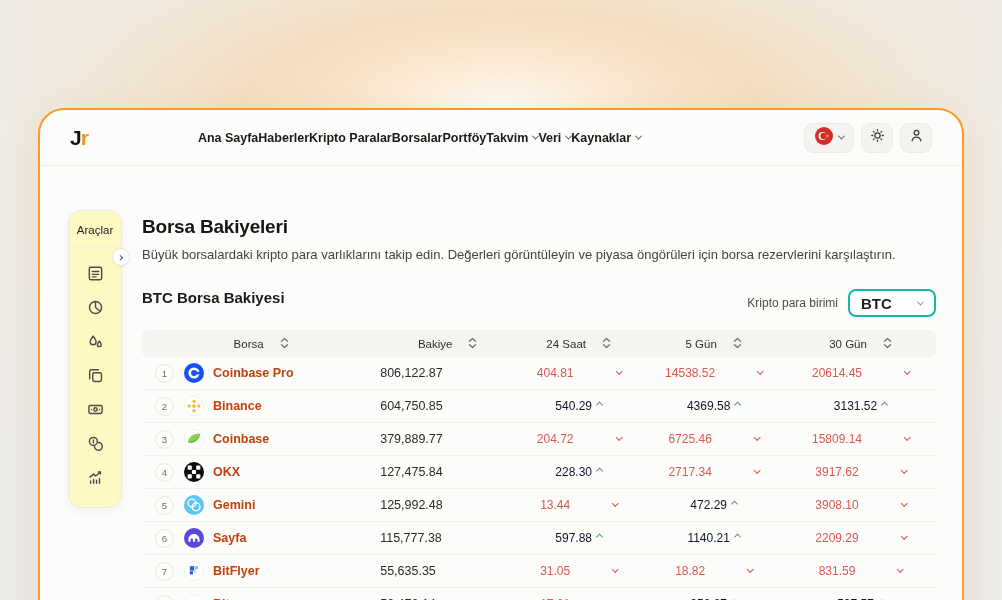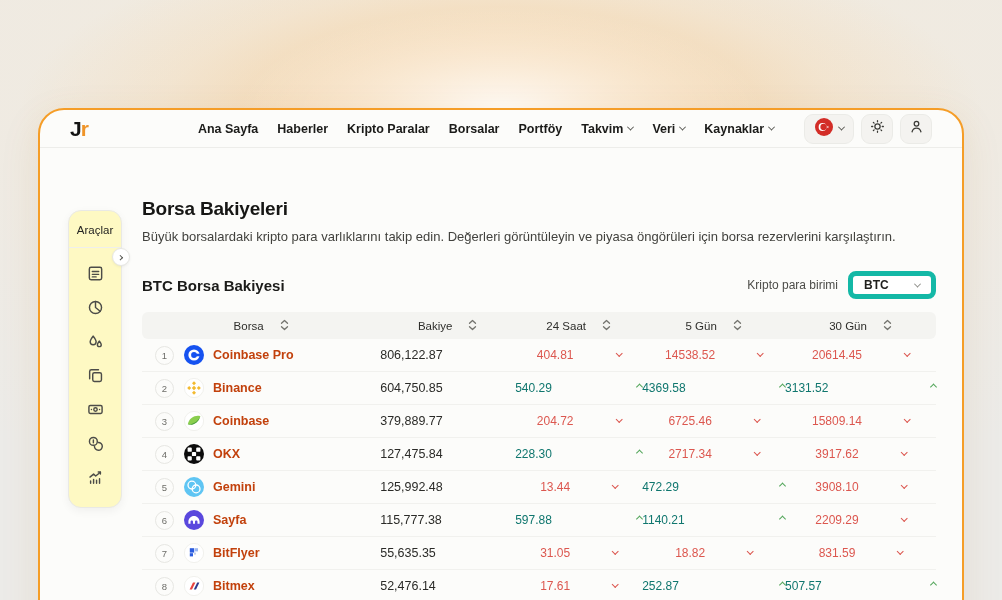--- a/index.html
+++ b/index.html
@@ -18,25 +18,25 @@
       #ecebe8;
   }
   
   .card{
     position:absolute; left:38px; top:108px; width:926px; height:560px;
     background:#fcfcfa; border:2.5px solid #f59d27; border-radius:26px;
     box-shadow:0 12px 40px rgba(170,110,30,.10);
     overflow:hidden;
   }
   
-  .hdr{ display:flex; align-items:center; height:38px; padding:0 30px; border-bottom:1px solid #ededea; }
+  .hdr{ display:flex; align-items:center; height:56px; padding:0 30px; border-bottom:1px solid #ededea; }
   .logo{ font-size:21px; font-weight:800; letter-spacing:-1px; cursor:pointer; }
   .logo .l1{ color:#141413; }
   .logo .l2{ color:#ef9428; }
-  .nav{ display:flex; gap:19px; margin-left:110px; align-items:flex-start; }
+  .nav{ display:flex; margin-left:110px; align-items:flex-start; }
   .nav-item{ display:flex; align-items:center; gap:5px; font-size:12.5px; font-weight:600; color:#1b1b19; cursor:pointer; white-space:nowrap; }
   .chev{ display:inline-block; width:5px; height:5px; border-right:1.4px solid #55554f; border-bottom:1.4px solid #55554f; transform:rotate(45deg) translate(-1px,-1px); }
   .controls{ margin-left:auto; display:flex; gap:7px; align-items:center; }
   .ctl{ height:30px; background:#f4f3f0; border:1px solid #ebebe7; border-radius:9px; display:flex; align-items:center; justify-content:center; cursor:pointer; }
   .ctl.lang{ width:50px; gap:6px; }
   .ctl.sq{ width:32px; }
   
   .side{
     position:absolute; left:28px; top:100px; width:54px; height:298px;
     background:#fef9c3; border:1px solid #e9e9e5; border-radius:13px;
@@ -50,28 +50,28 @@
     box-shadow:0 1px 3px rgba(0,0,0,.06);
   }
   .side-toggle .chev{ transform:rotate(-45deg) translate(-1px,0); width:4px; height:4px; }
   .side-icons{ display:flex; flex-direction:column; align-items:center; gap:17px; padding:17px 0; }
   .sicon{ width:17px; height:17px; cursor:pointer; }
   .sicon svg{ width:17px; height:17px; stroke:#4c4c48; stroke-width:1.35; fill:none; stroke-linecap:round; stroke-linejoin:round; }
   
   .main{ padding:50px 26px 0 102px; }
   .pg-title{ font-size:19px; font-weight:700; color:#161614; letter-spacing:-.2px; }
   .pg-sub{ margin-top:9px; font-size:13px; color:#42423e; }
-  .sect{ margin-top:27px; display:flex; align-items:center; justify-content:space-between; }
+  .sect{ margin-top:27px; display:flex; justify-content:space-between; }
   .sect-title{ font-size:15px; font-weight:700; color:#1b1b19; }
   .cur{ display:flex; align-items:center; gap:10px; }
   .cur-label{ font-size:12px; color:#4c4c48; }
   .select{
-    width:88px; height:28px; background:#fff; border:5px solid #14b8a6; border-radius:8px;
+    width:88px; height:28px; background:#fff; border:2px solid #14b8a6; border-radius:8px;
     display:flex; align-items:center; justify-content:space-between; padding:0 11px;
-    font-size:12px; font-weight:600; color:#1f1f1d; cursor:pointer;
+    font-size:15px; font-weight:600; color:#1f1f1d; cursor:pointer;
   }
   .select .chev{ border-color:#8a8a85; }
   
   .tbl{ margin-top:13px; }
   .tgrid{ display:grid; grid-template-columns:30% 17% 16% 18% 19%; align-items:center; }
   .thead{ height:27px; background:#f4f4f1; border-radius:6px; }
   .th{ display:flex; align-items:center; justify-content:center; gap:16px; font-size:11.5px; color:#2e2e2b; cursor:pointer; }
   .sort svg{ width:9px; height:12px; stroke:#73736e; stroke-width:1.3; fill:none; stroke-linecap:round; stroke-linejoin:round; }
   .trow{ height:33px; border-bottom:1px solid #f1f1ee; cursor:pointer; }
   .c1{ display:flex; align-items:center; padding-left:13px; }
@@ -81,21 +81,21 @@
     font-size:9.5px; color:#6d6d68; margin-right:10px; flex:0 0 auto;
   }
   .xicon{ width:20px; height:20px; margin-right:9px; flex:0 0 auto; }
   .xicon svg{ width:20px; height:20px; display:block; }
   .xname{ font-size:12.5px; font-weight:600; color:#c2410c; }
   .bal{ font-size:12.5px; color:#2b2b28; }
   .chg{ display:flex; align-items:center; justify-content:center; font-size:12px; }
   .chg .chev{ margin-left:5px; border-width:1.6px; }
   .chg.down{ color:#dc574f;gap:37px; }
   .chg.down .chev{ border-color:#dc574f; transform:rotate(45deg) translate(-1px,-2px); }
-  .chg.up{ color:#0f766e;justify-content:space-between; }
+  .chg.up{ color:#0f172a; }
   .chg.up .chev{ border-color:#53a65a; transform:rotate(225deg) translate(1px,1px); }
 </style>
 </head>
 <body>
 
 <div id="screen">
   <div class="card">
 
     <div class="hdr">
       <div class="logo"><span class="l1">J</span><span class="l2">r</span></div>

